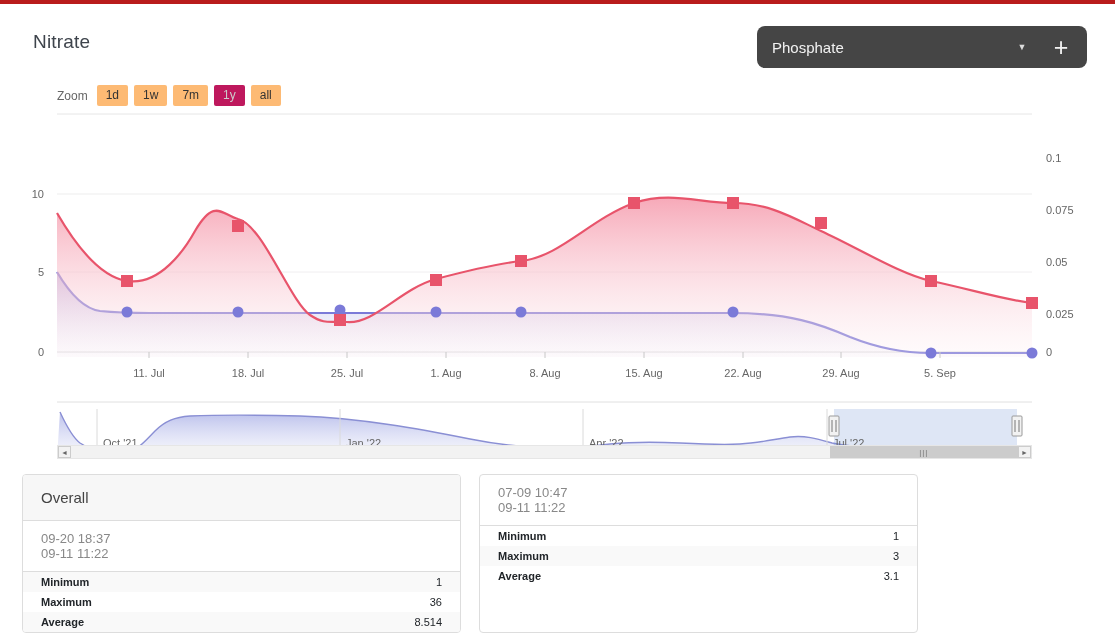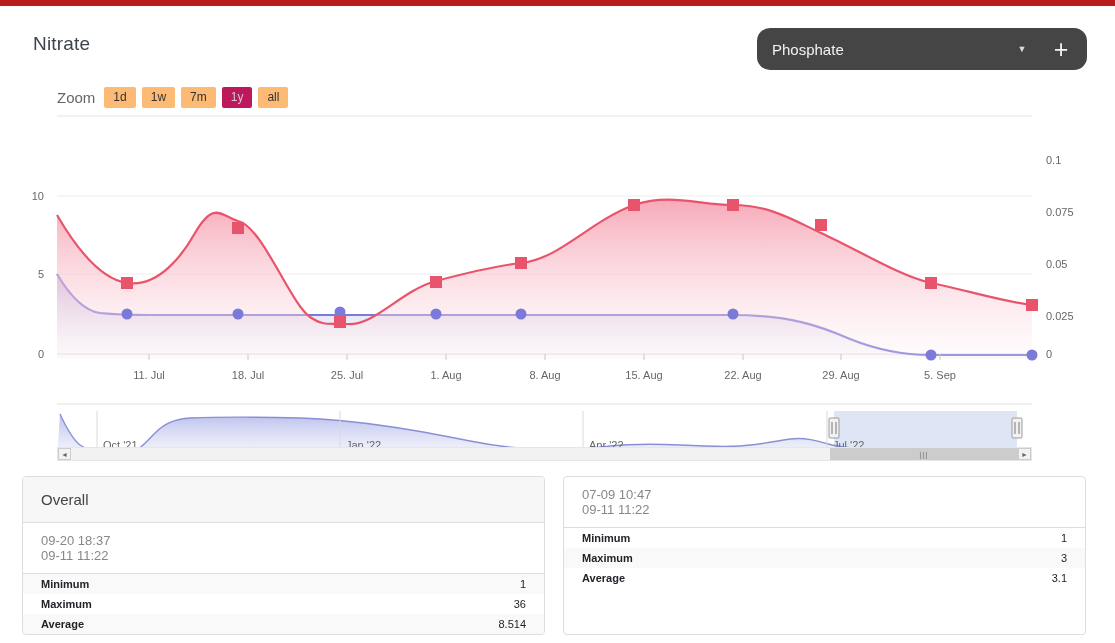--- a/index.html
+++ b/index.html
@@ -6,21 +6,21 @@
     margin: 0;
     padding: 0;
     background: #ffffff;
     font-family: "Liberation Sans", sans-serif;
   }
   #page {
     position: relative;
     width: 1115px;
     height: 643px;
     background: #ffffff;
-    border-top: 6px solid #b91c1c;
+    border-top: 4px solid #b91c1c;
     box-sizing: border-box;
     overflow: hidden;
   }
 
   
   .chart-title {
     position: absolute;
     left: 33px;
     top: 27px;
     font-size: 19px;
@@ -28,21 +28,21 @@
     font-weight: 400;
     letter-spacing: .2px;
   }
   .selector {
     position: absolute;
     left: 757px;
     top: 22px;
     width: 330px;
     height: 42px;
     background: #454545;
-    border-radius: 13px;
+    border-radius: 8px;
     display: flex;
     align-items: center;
     box-sizing: border-box;
   }
   .selector-label {
     flex: 1;
     padding-left: 15px;
     color: #f2f2f2;
     font-size: 15px;
   }
@@ -67,21 +67,21 @@
   
   .zoom-bar {
     position: absolute;
     left: 57px;
     top: 81px;
     display: flex;
     align-items: center;
     gap: 6px;
   }
   .zoom-caption {
-    font-size: 15px;
+    font-size: 12px;
     color: #666666;
     margin-right: 3px;
   }
   .zoom-btn {
     background: #fdba74;
     border: none;
     border-radius: 2px;
     padding: 4px 9px;
     font-size: 12px;
     color: #333333;
@@ -169,21 +169,21 @@
     color: #777777;
     letter-spacing: 1px;
     cursor: grab;
   }
 
   
   .panels {
     position: absolute;
     left: 22px;
     top: 470px;
-    width: 1064px;
+    width: 896px;
     display: flex;
     gap: 18px;
   }
   .panel {
     flex: 1 1 0;
     border: 1px solid #dddddd;
     border-radius: 4px;
     background: #ffffff;
     overflow: hidden;
   }

